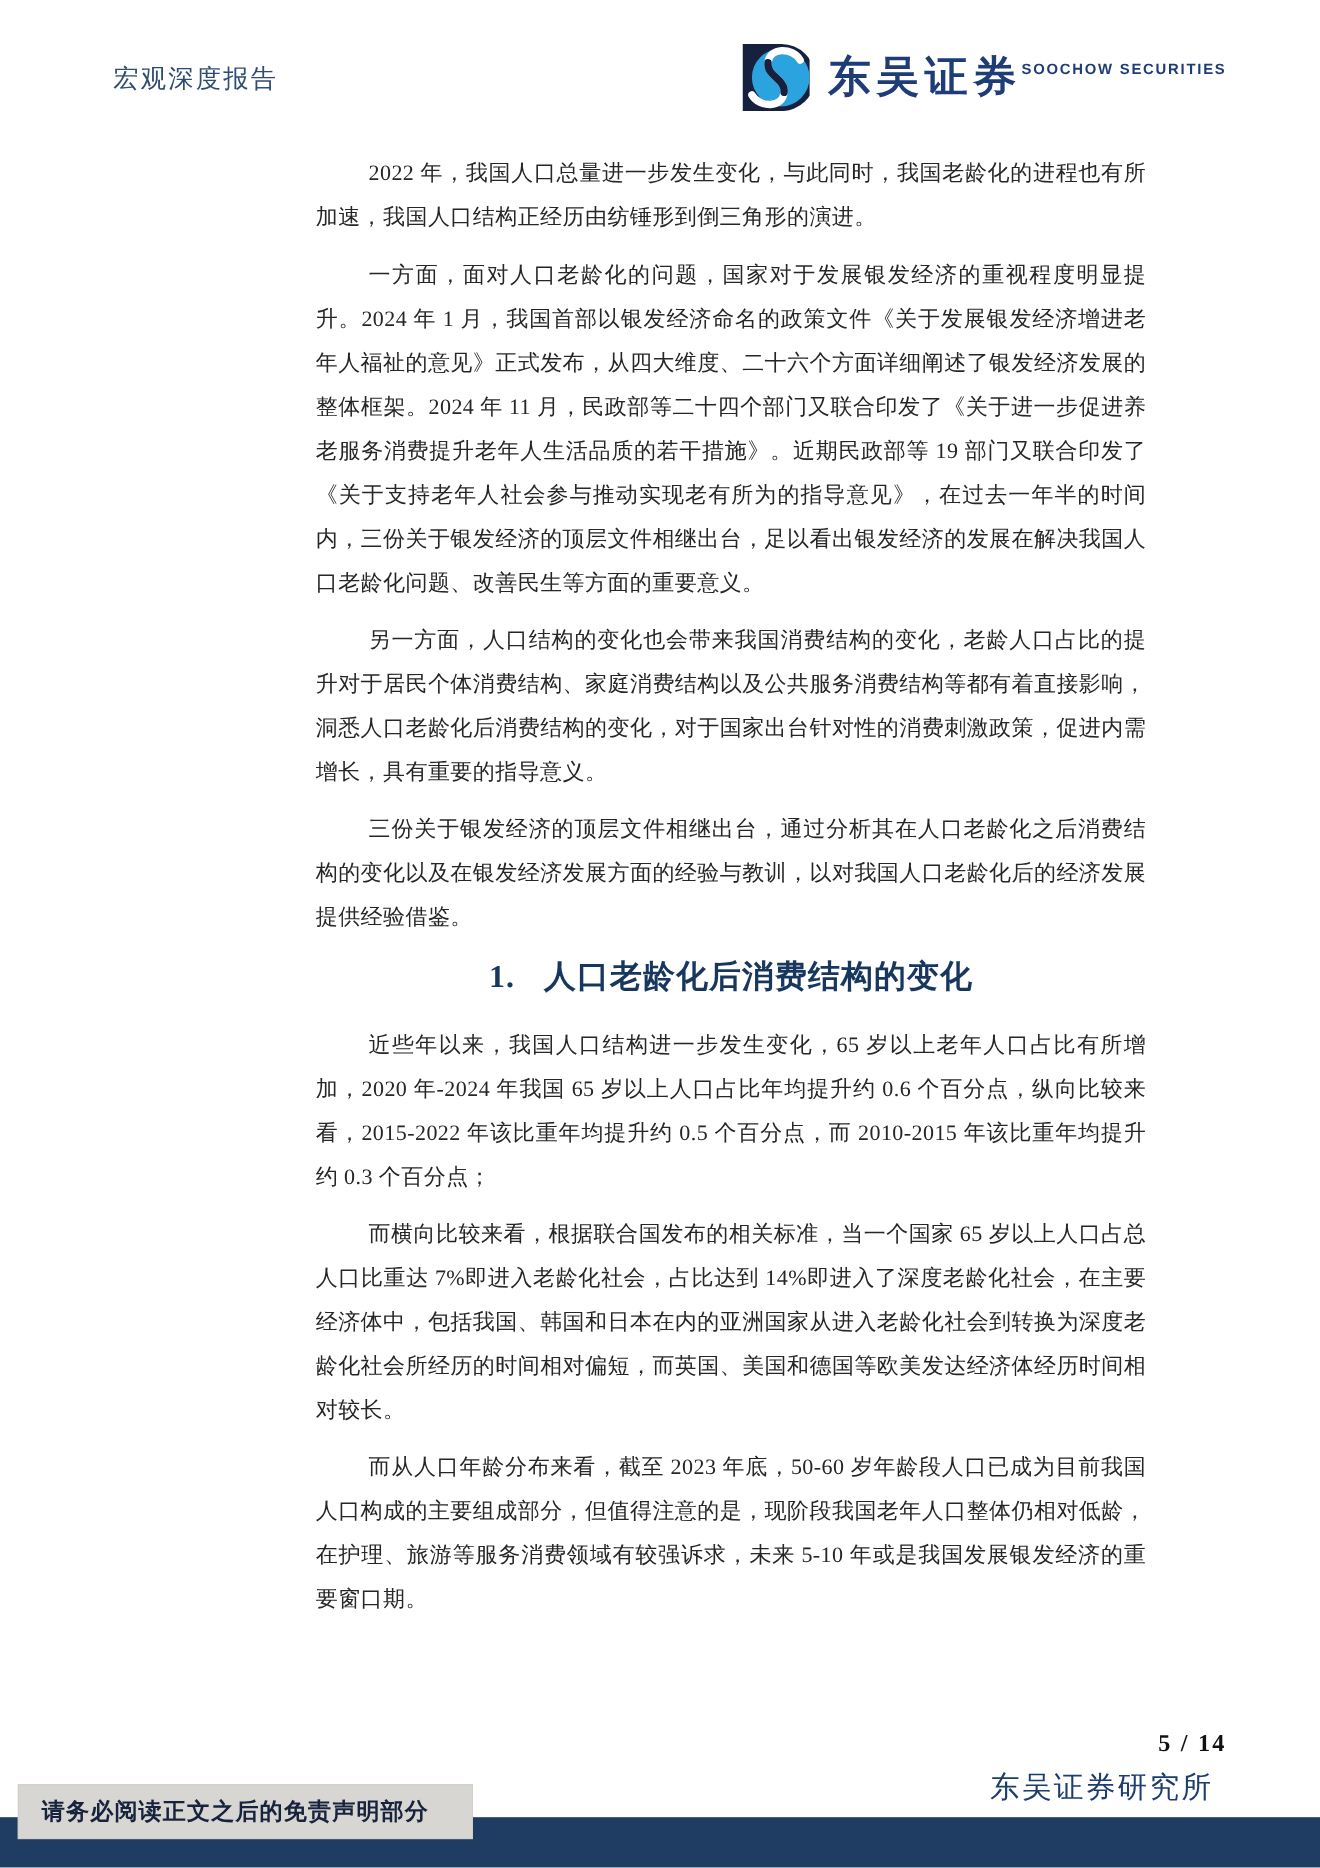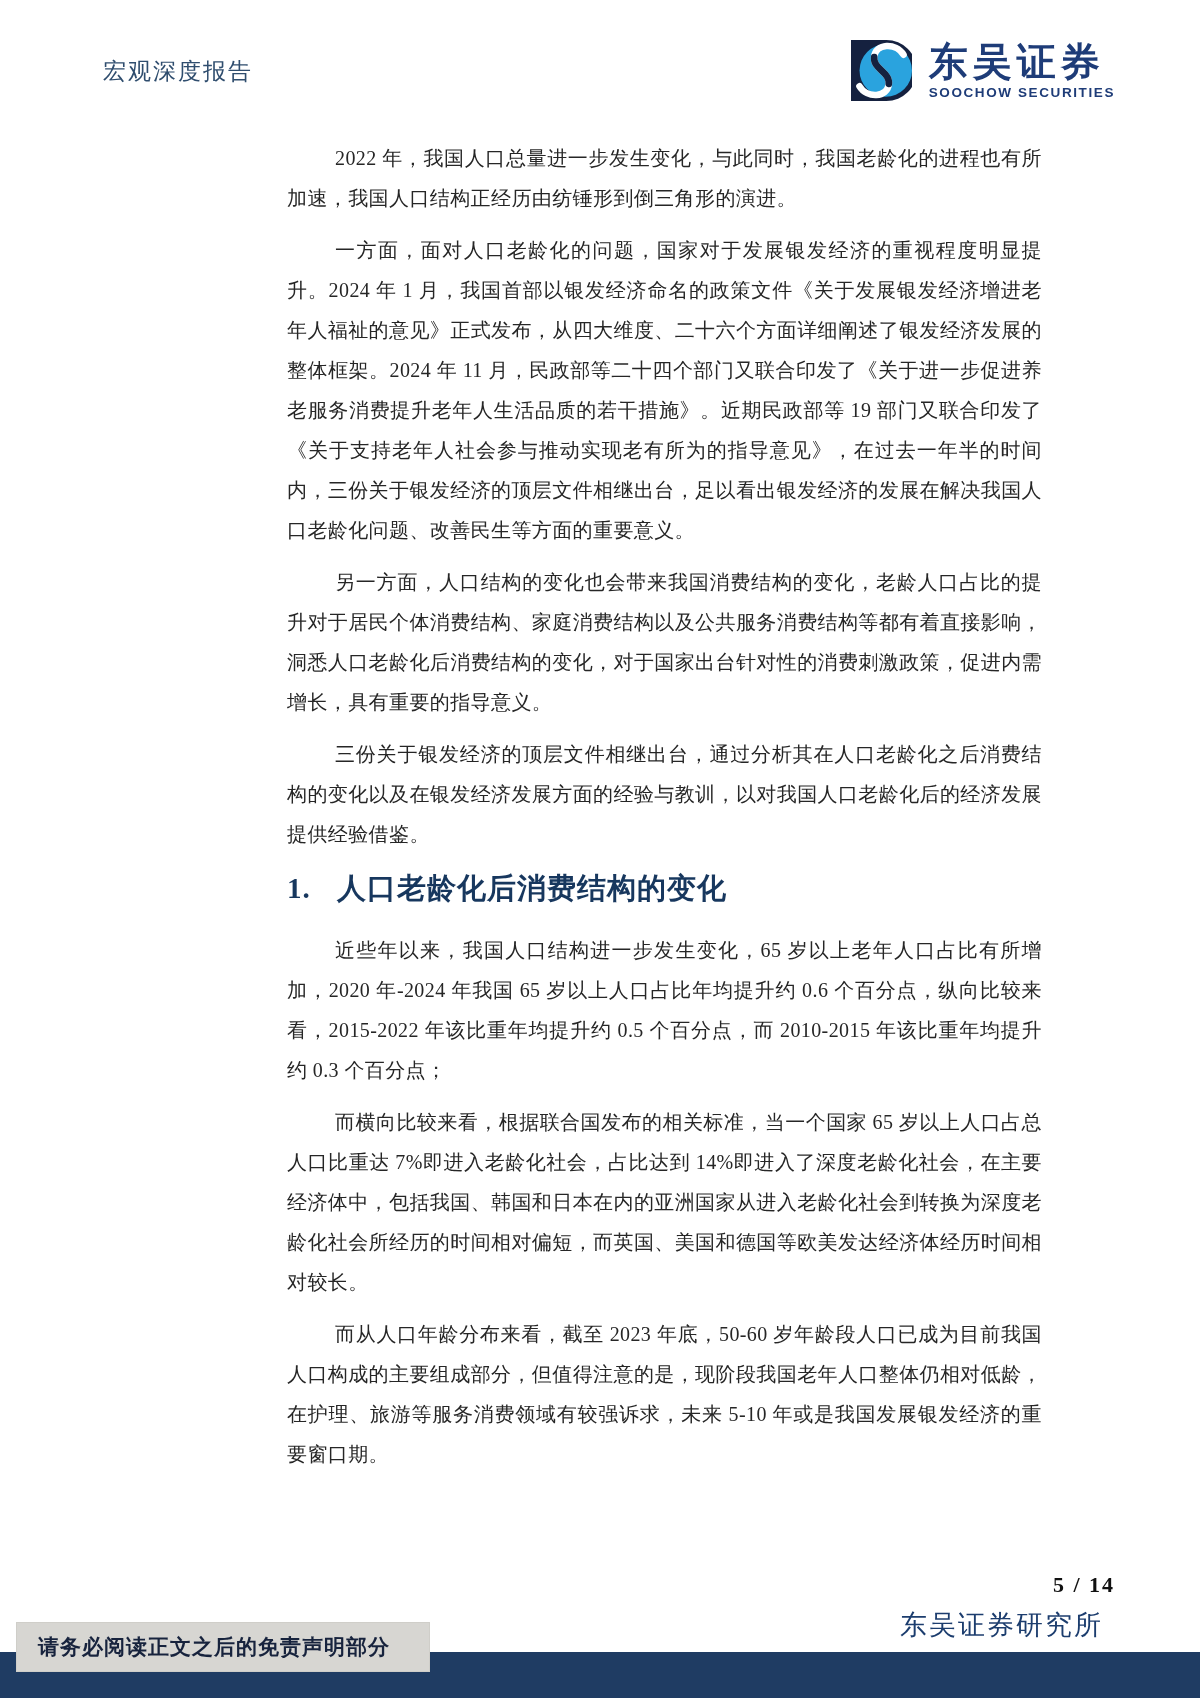--- a/index.html
+++ b/index.html
@@ -26,21 +26,21 @@
     letter-spacing: 2px;
   }
   .brand {
     position: absolute;
     top: 40px;
     right: 85px;
     display: flex;
     align-items: center;
   }
   .logo-mark { display: block; width: 61px; height: 61px; margin-right: 17px; }
-  .brand-text { display: flex; flex-direction: column; }
+  .brand-text { display: flex; flex-direction: row; }
   .brand-cn {
     font-size: 39px;
     font-weight: bold;
     color: #1e3c78;
     letter-spacing: 5px;
     line-height: 1.0;
     white-space: nowrap;
   }
   .brand-en {
     margin-top: 4px;
@@ -69,20 +69,21 @@
     color: #262626;
   }
   h1.sec {
     margin-top: 14px;
     margin-bottom: 22px;
     font-size: 29px;
     line-height: 40px;
     font-weight: bold;
     color: #17375e;
     letter-spacing: 1px;
+    text-align: center;
   }
   h1.sec .h-num { margin-right: 18px; }
   h2.sec {
     margin-bottom: 18px;
     font-size: 24px;
     line-height: 34px;
     font-weight: bold;
     color: #17375e;
     letter-spacing: 1px;
   }

